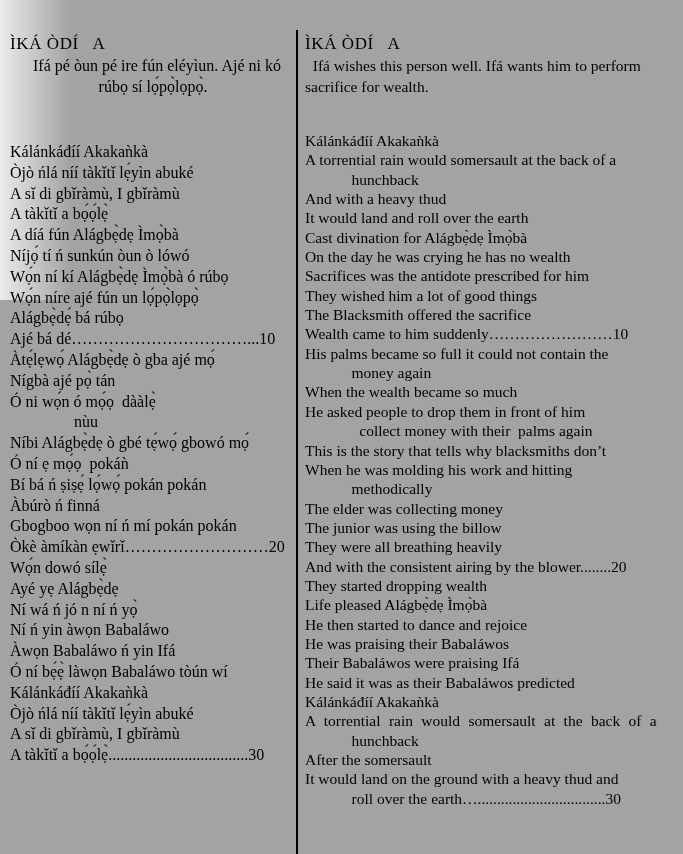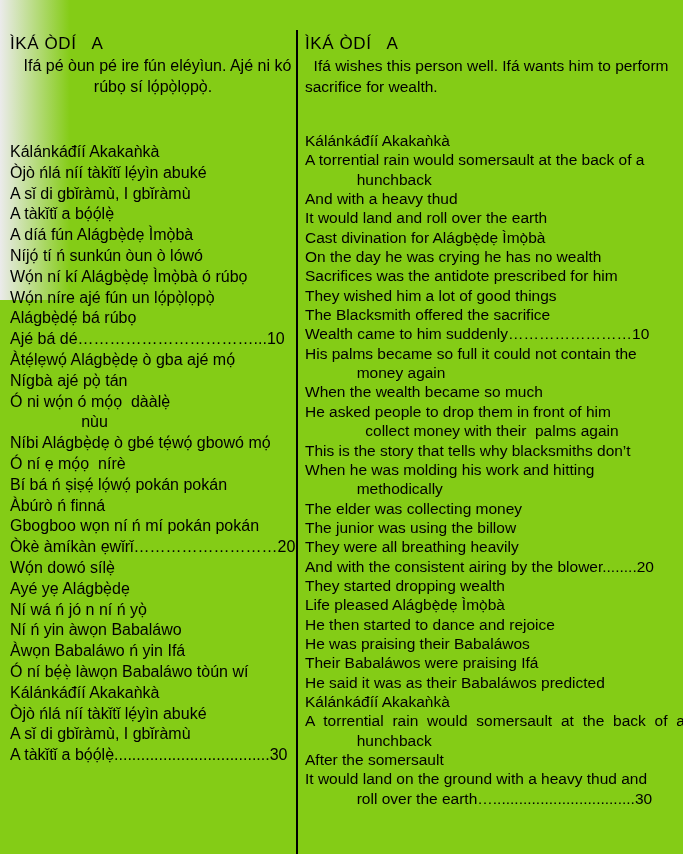--- a/index.html
+++ b/index.html
@@ -1,23 +1,23 @@
 <!DOCTYPE html>
 <html><head>
 <meta charset="utf-8">
 <style>
   * { margin: 0; padding: 0; box-sizing: border-box; }
   html, body { background: #ffffff; }
   .page {
     position: relative;
     width: 683px;
     height: 854px;
-    background: #84cc16;
+    background: #a3a3a3;
     overflow: hidden;
-    font-family: Liberation Sans, sans-serif;
+    font-family: Liberation Serif, serif;
     color: #000000;
   }
   .corner-shade {
     position: absolute;
     left: 0; top: 0;
     width: 70px; height: 300px;
     background: linear-gradient(to right, #ebebeb, rgba(255,255,255,0));
     pointer-events: none;
   }
   .divider {
@@ -67,21 +67,21 @@
         <div class="line">Níjọ́ tí ń sunkún òun ò lówó</div>
         <div class="line">Wọ́n ní kí Alágbẹ̀dẹ Ìmọ̀bà ó rúbọ</div>
         <div class="line">Wọ́n níre ajé fún un lọ́pọ̀lọpọ̀</div>
         <div class="line">Alágbẹ̀dẹ́ bá rúbọ</div>
         <div class="line">Ajé bá dé……………………………...10</div>
         <div class="line">Àtẹ́lẹwọ́ Alágbẹ̀dẹ ò gba ajé mọ́</div>
         <div class="line">Nígbà ajé pọ̀ tán</div>
         <div class="line">Ó ni wọ́n ó mọ́ọ  dààlẹ̀</div>
         <div class="line">                nùu</div>
         <div class="line">Níbi Alágbẹ̀dẹ ò gbé tẹ́wọ́ gbowó mọ́</div>
-        <div class="line">Ó ní ẹ mọ́ọ  nírè</div>
+        <div class="line">Ó ní ẹ mọ́ọ  pokáǹ</div>
         <div class="line">Bí bá ń ṣiṣẹ́ lọ́wọ́ pokán pokán</div>
         <div class="line">Àbúrò ń finná</div>
         <div class="line">Gbogboo wọn ní ń mí pokán pokán</div>
         <div class="line">Òkè àmíkàn ẹwǐrǐ………………………20</div>
         <div class="line">Wọ́n dowó sílẹ̀</div>
         <div class="line">Ayé yẹ Alágbẹ̀dẹ</div>
         <div class="line">Ní wá ń jó n ní ń yọ̀</div>
         <div class="line">Ní ń yin àwọn Babaláwo</div>
         <div class="line">Àwọn Babaláwo ń yin Ifá</div>
         <div class="line">Ó ní bẹ́ẹ̀ làwọn Babaláwo tòún wí</div>

